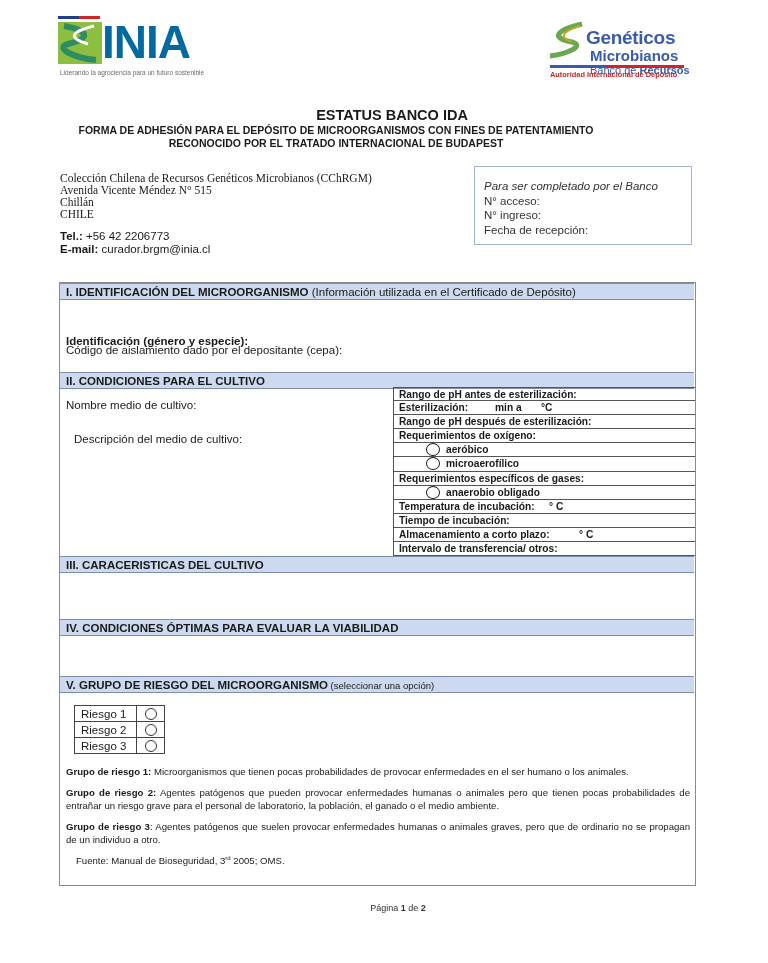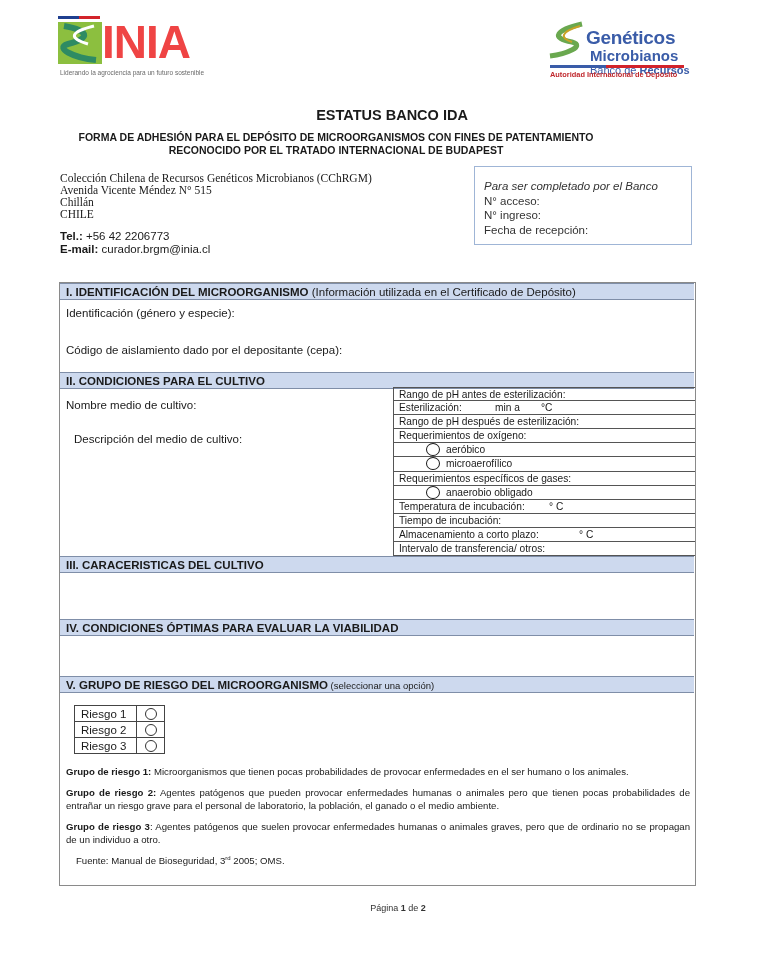--- a/index.html
+++ b/index.html
@@ -6,56 +6,56 @@
   html, body { width: 768px; height: 963px; background: #ffffff; overflow: hidden; }
   body { font-family: "Liberation Sans", sans-serif; color: #1a1a1a; position: relative; }
 
   .abs { position: absolute; }
 
   
   .inia-logo { left: 58px; top: 16px; width: 160px; height: 64px; }
   .inia-flag { position: absolute; left: 0; top: 0; height: 3px; width: 42px; background: linear-gradient(90deg,#1f3f8f 0 50%, #d2232a 50% 100%); }
   .inia-mark { position: absolute; left: 0; top: 6px; width: 44px; height: 42px; background: #8cbf3f; overflow: hidden; }
   .inia-mark svg { width: 44px; height: 42px; }
-  .inia-word { position: absolute; left: 44px; top: 2px; font-weight: bold; font-size: 46px; color: #ef4444; letter-spacing: -1px; line-height: 48px; text-align: right; }
+  .inia-word { position: absolute; left: 44px; top: 2px; font-weight: bold; font-size: 46px; color: #0369a1; letter-spacing: -1px; line-height: 48px; text-align: right; }
   .inia-tag { position: absolute; left: 2px; top: 53px; font-size: 6.5px; color: #6a6a6a; white-space: nowrap; }
 
   .bank-logo { left: 546px; top: 14px; width: 140px; height: 66px; }
   .bank-mark { position: absolute; left: 0; top: 6px; width: 40px; height: 40px; }
   .bank-l1 { position: absolute; left: 44px; top: 2px; font-size: 11px; color: #3a5ca8; white-space: nowrap; margin-top: 48px; }
   .bank-l1 b { color: #3a5ca8; }
   .bank-l2 { position: absolute; left: 40px; top: 13px; font-size: 19px; color: #3a5ca8; font-weight: bold; white-space: nowrap; letter-spacing: -0.3px; }
   .bank-l3 { position: absolute; left: 44px; top: 33px; font-size: 15px; color: #3a5ca8; font-weight: bold; white-space: nowrap; }
   .bank-bar { position: absolute; left: 4px; top: 51px; width: 134px; height: 3px; background: linear-gradient(90deg,#3a5ca8 0 42%, #d2232a 42% 100%); }
   .bank-l4 { position: absolute; left: 4px; top: 56px; font-size: 7.4px; color: #c0282d; font-weight: bold; white-space: nowrap; }
 
   
   .title { left: 0; width: 768px; top: 107px; text-align: center; font-weight: bold; font-size: 14.5px; margin-left: 8px; }
-  .subtitle { left: 0; width: 672px; top: 124px; text-align: center; font-weight: bold; font-size: 10.5px; line-height: 13px; margin-top: 7px; }
+  .subtitle { left: 0; width: 672px; top: 124px; text-align: center; font-weight: bold; font-size: 10.5px; line-height: 13px; }
 
   
   .addr { left: 60px; top: 172px; font-size: 11.5px; line-height: 12px; font-family: Liberation Serif, serif; }
   .addr div { white-space: nowrap; }
   .contact { left: 60px; top: 230px; font-size: 11.5px; line-height: 13px; }
   .contact b { font-weight: bold; }
 
   
   .bankbox { left: 474px; top: 166px; width: 218px; height: 79px; border: 1.5px solid #9fb5d6; padding: 12px 9px; font-size: 11.5px; line-height: 14.5px; color: #333; }
   .bankbox .it { font-style: italic; }
 
   
   .form { left: 59px; top: 282px; width: 637px; height: 604px; border: 1.5px solid #8a8a8a; }
   .sec-h { position: absolute; left: 0; width: 634px; height: 17px; background: #cdd9ee; border-top: 1px solid #7f8ea8; border-bottom: 1px solid #7f8ea8; font-size: 11.5px; font-weight: bold; padding-left: 6px; line-height: 16px; white-space: nowrap; }
   .sec-h .n { font-weight: normal; }
   .sec-h .sm { font-weight: normal; font-size: 9.5px; }
   .lbl { position: absolute; font-size: 11.5px; white-space: nowrap; }
 
   
   .cgrid { position: absolute; left: 333px; top: 104px; width: 302px; border-left: 1px solid #555; }
-  .crow { height: 14.1px; border-bottom: 1px solid #555; font-size: 10.2px; line-height: 13px; padding-left: 5px; white-space: nowrap; position: relative; }
+  .crow { height: 14.1px; border-bottom: 1px solid #555; font-size: 10.2px; line-height: 13px; padding-left: 5px; white-space: nowrap; position: relative; font-weight: bold; }
   .crow.first { border-top: 1px solid #555; }
   .crow .sp { display: inline-block; }
   .radio-o { position: absolute; top: 0px; width: 14px; height: 13px; border: 1.6px solid #1a1a1a; border-radius: 50%; background: #fff; }
   .crow .opt { position: absolute; left: 52px; top: 0; }
 
   
   .risk { position: absolute; left: 14px; top: 422px; border-collapse: collapse; }
   .risk td { border: 1px solid #444; font-size: 11.5px; height: 16px; padding: 0 4px 0 6px; }
   .risk td.rl { width: 62px; }
   .risk td.rr { width: 28px; text-align: center; padding: 0; }
@@ -120,21 +120,21 @@
   <div>N° acceso:</div>
   <div>N° ingreso:</div>
   <div>Fecha de recepción:</div>
 </div>
 
 <div class="abs form">
 
   <div class="sec-h" style="top:0;">
     <span>I.  IDENTIFICACIÓN DEL MICROORGANISMO</span><span class="n"> (Información utilizada en el Certificado de Depósito)</span>
   </div>
-  <div class="lbl" style="left:6px; top:24px;">Identificación (género y especie):</div>
+  <div class="lbl" style="left:6px; top:52px;font-weight:bold;">Identificación (género y especie):</div>
   <div class="lbl" style="left:6px; top:61px;">Código de aislamiento dado por el depositante (cepa):</div>
 
   <div class="sec-h" style="top:89px;">II. CONDICIONES PARA EL CULTIVO</div>
   <div class="lbl" style="left:6px; top:116px;">Nombre medio de cultivo:</div>
   <div class="lbl" style="left:14px; top:150px;">Descripción del medio de cultivo:</div>
 
   <div class="cgrid">
     <div class="crow first">Rango de pH antes de esterilización:</div>
     <div class="crow">
       <span class="sp" style="width:96px;">Esterilización:</span><span class="sp" style="width:46px;">min a</span><span>°C</span>

